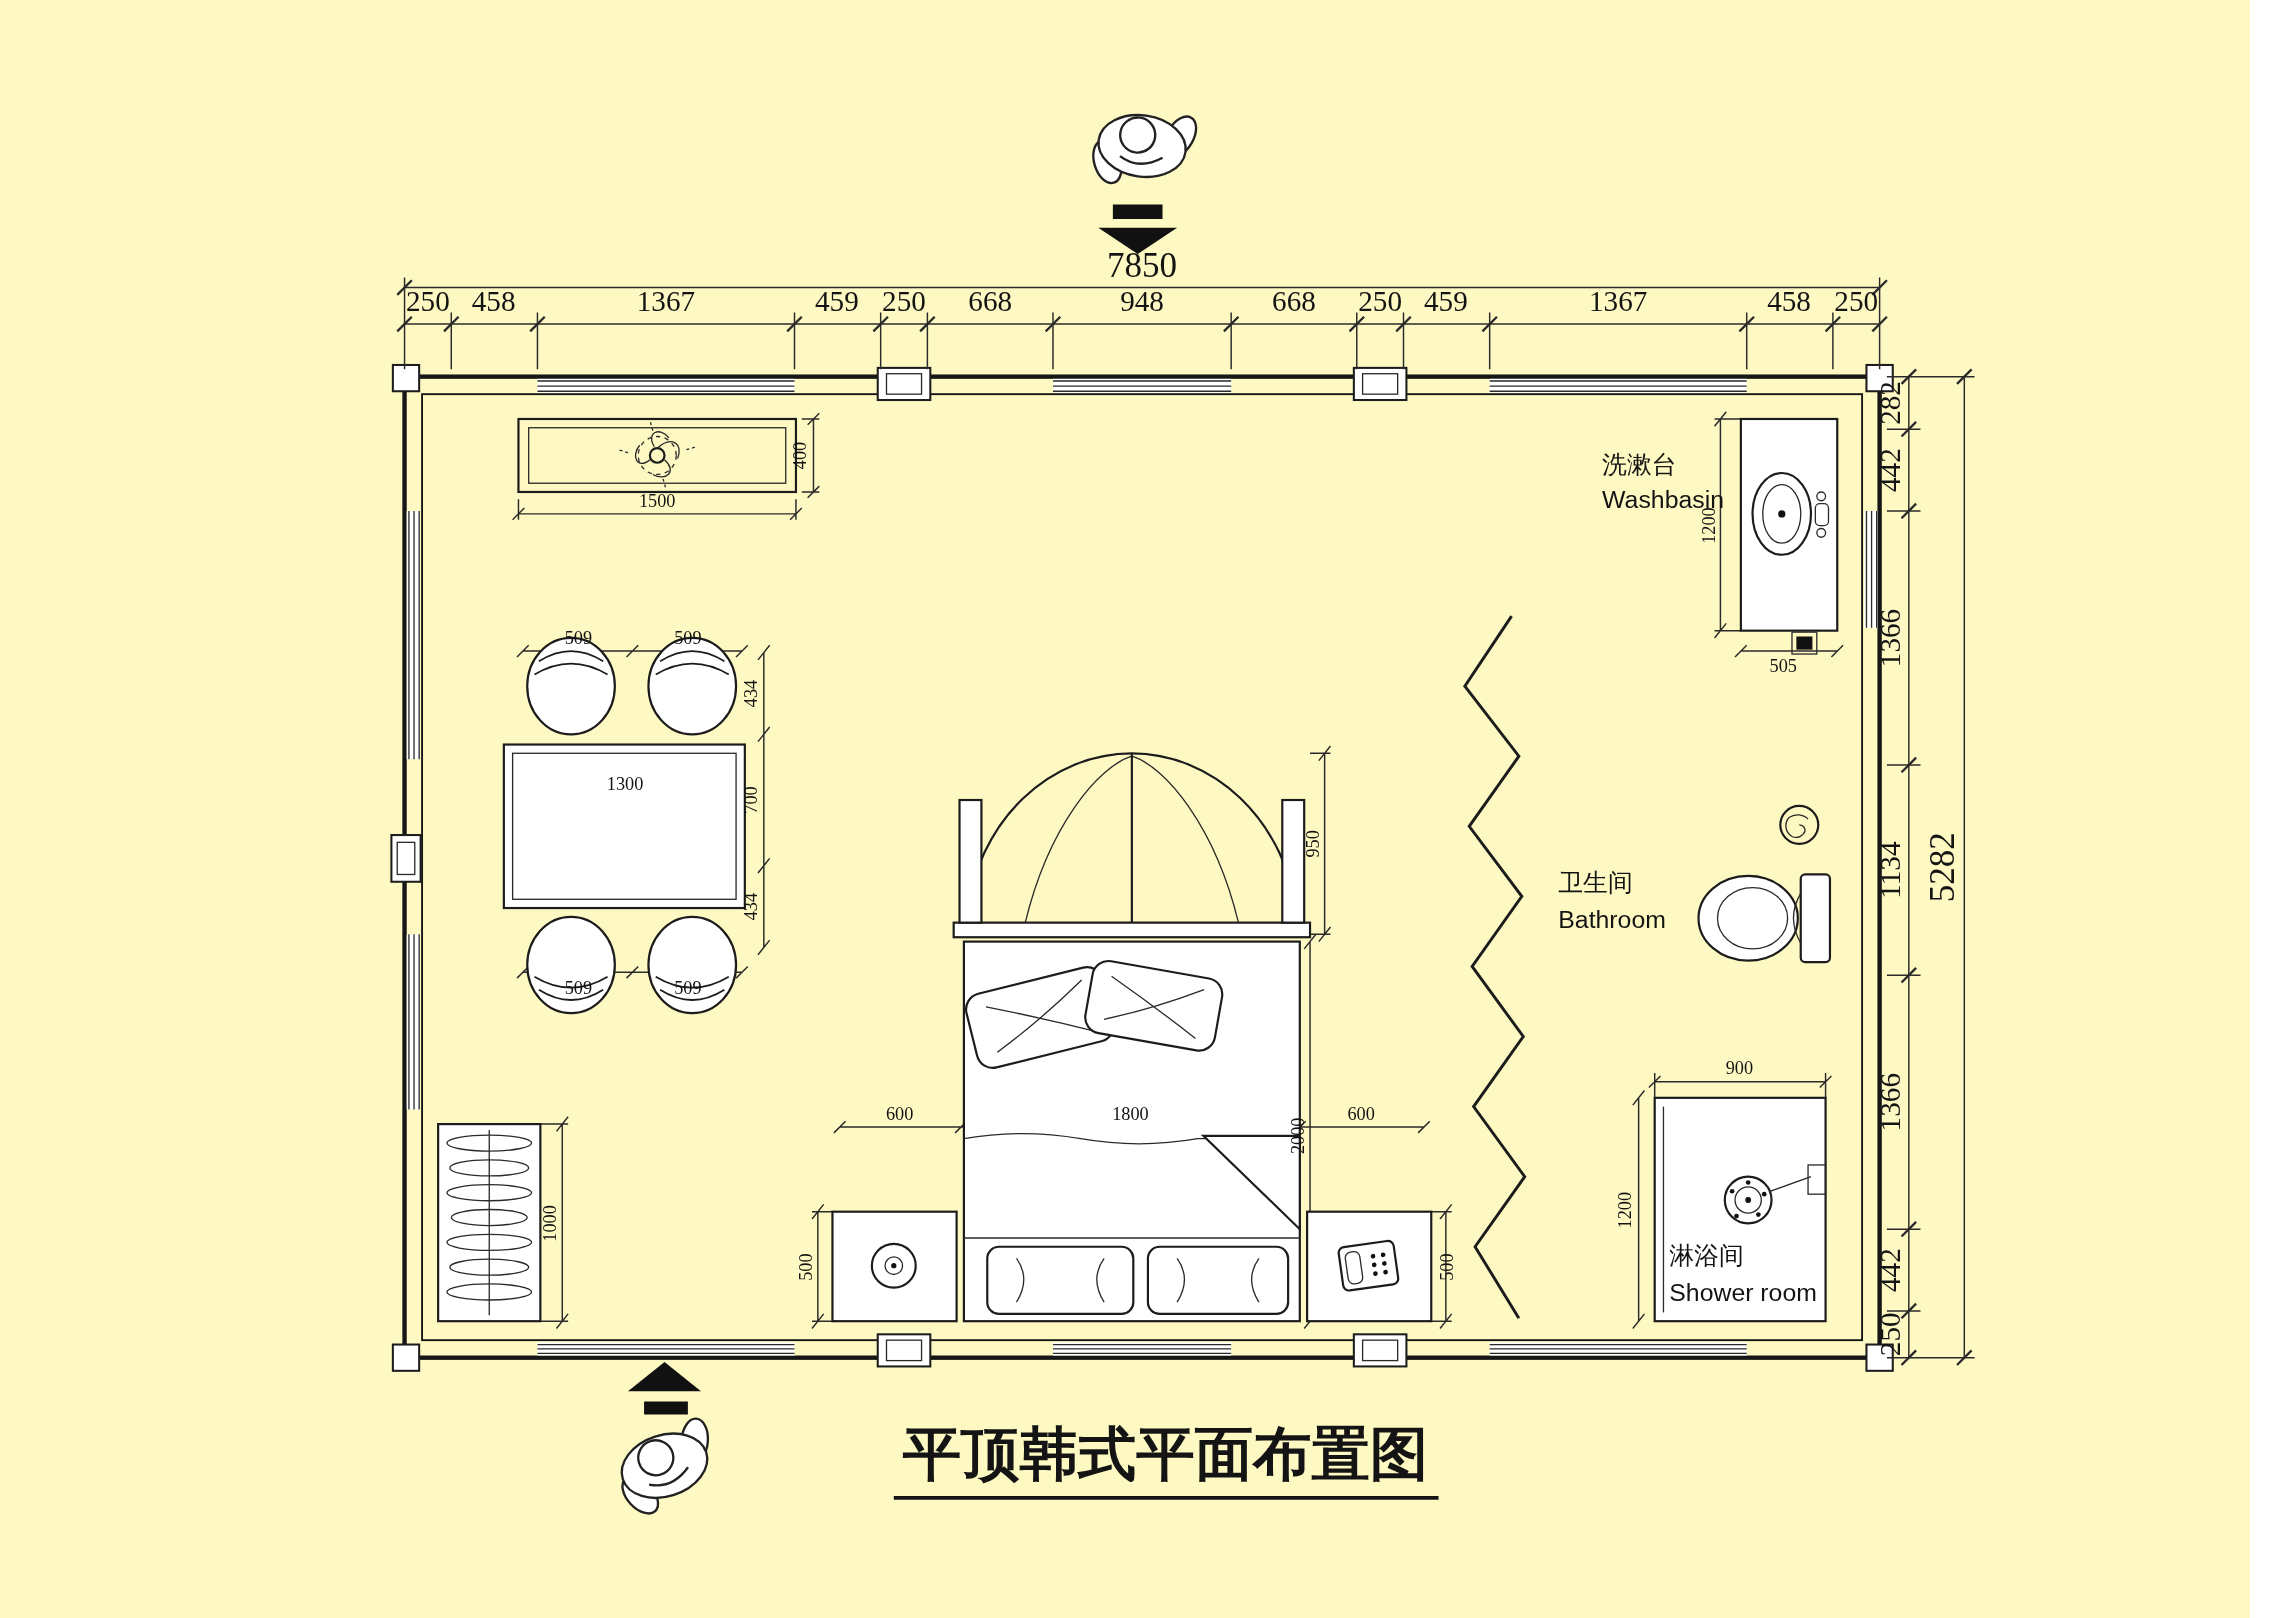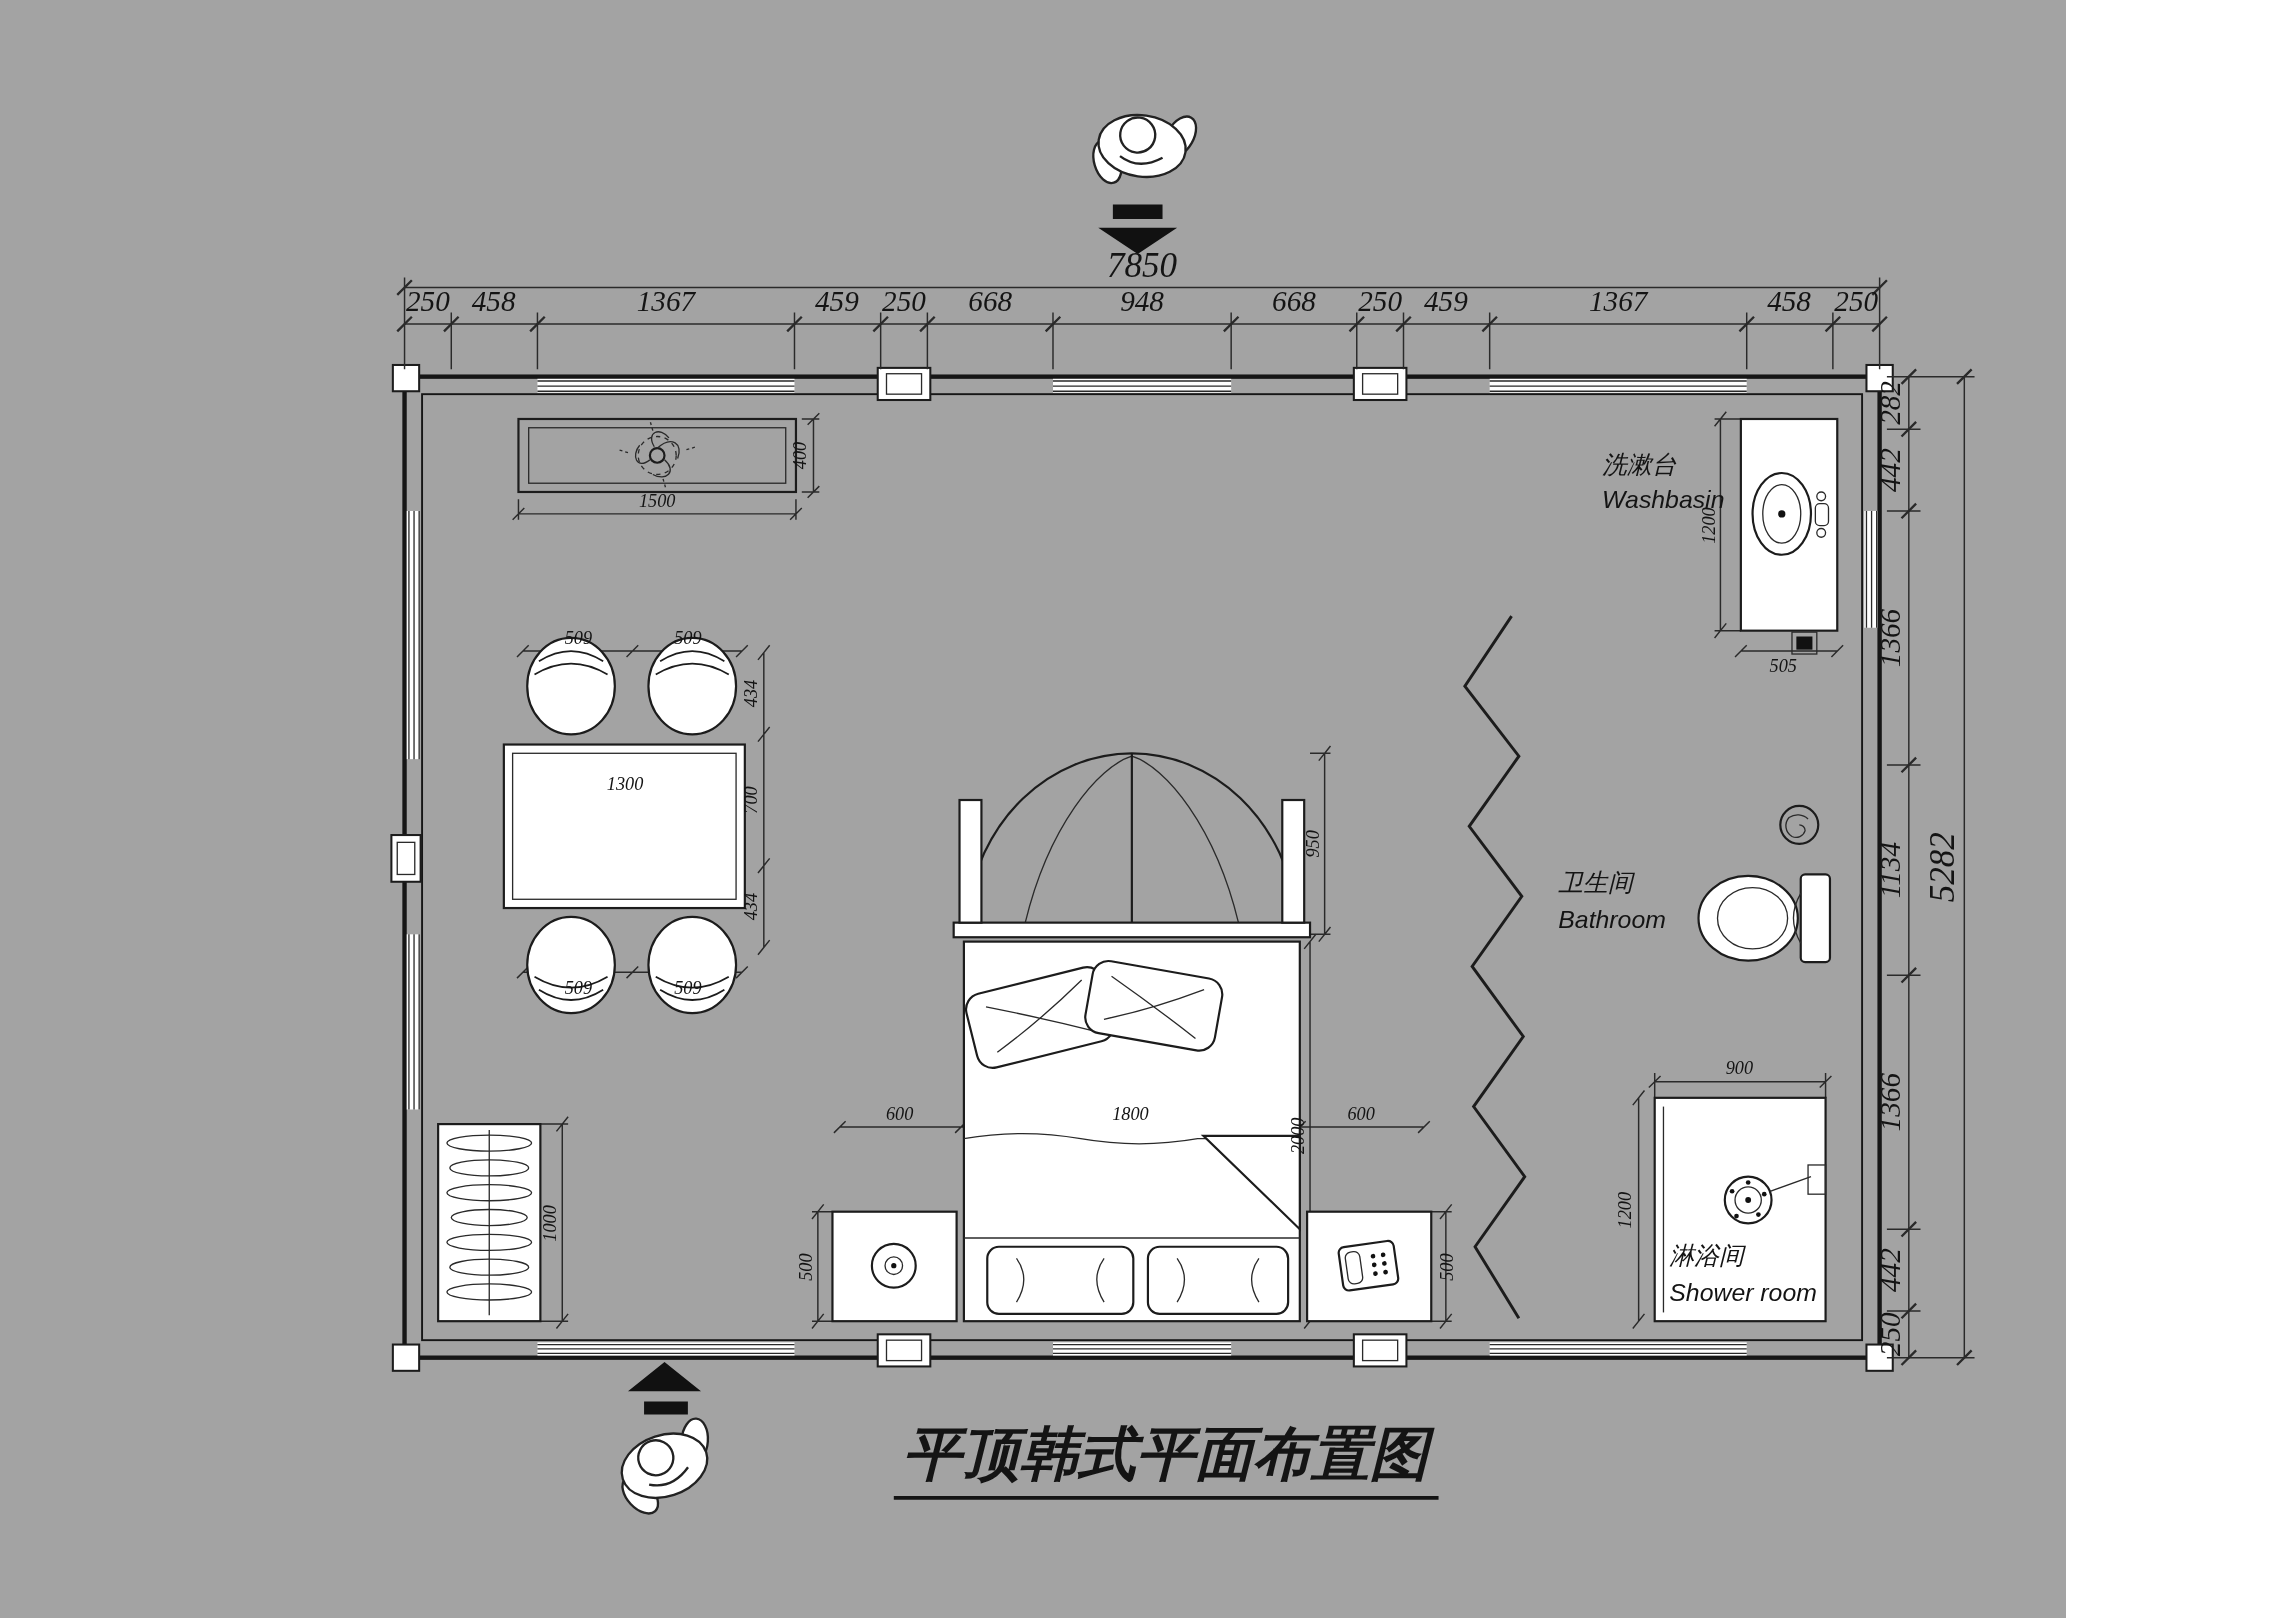--- a/index.html
+++ b/index.html
@@ -1,16 +1,16 @@
 <!DOCTYPE html>
 <html style="font-size:14.8px"><head>
 <meta charset="utf-8">
 <style>
   html,body{margin:0;padding:0;background:#fff;}
-  .sheet{position:relative;width:2066px;height:1619px;background:#a3a3a3;overflow:hidden;font-style:italic;}
+  .sheet{position:relative;width:2250px;height:1619px;background:#fef9c3;overflow:hidden;}
   svg{display:block;}
   text{font-family:"Liberation Serif",serif;fill:#141414;}
   .cjk{font-family:"Liberation Sans","DejaVu Sans",sans-serif;}
   .dim{font-size:20px;}
   .dimBig{font-size:24px;}
   .dimSmall{font-size:12.5px;}
   .lbl{font-size:17px;}
   .title{font-size:40px;font-weight:bold;}
   .wall{stroke:#161616;fill:none;}
   .thin{stroke:#2a2a2a;stroke-width:1;fill:none;}

